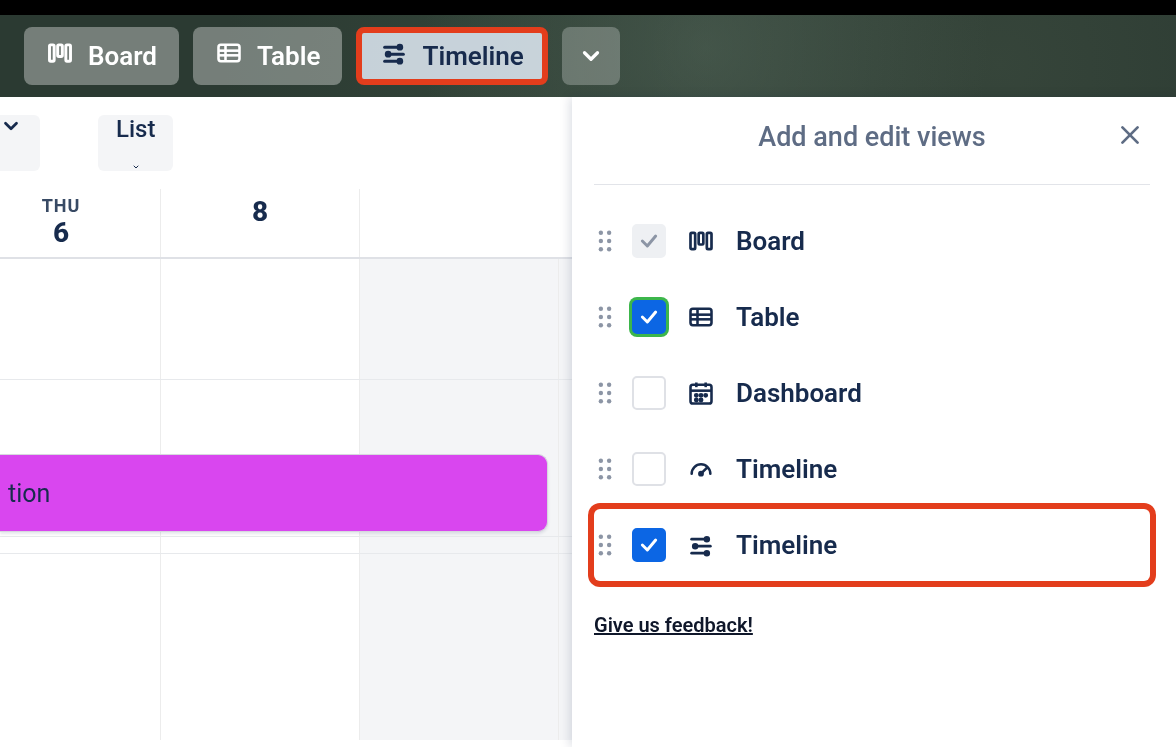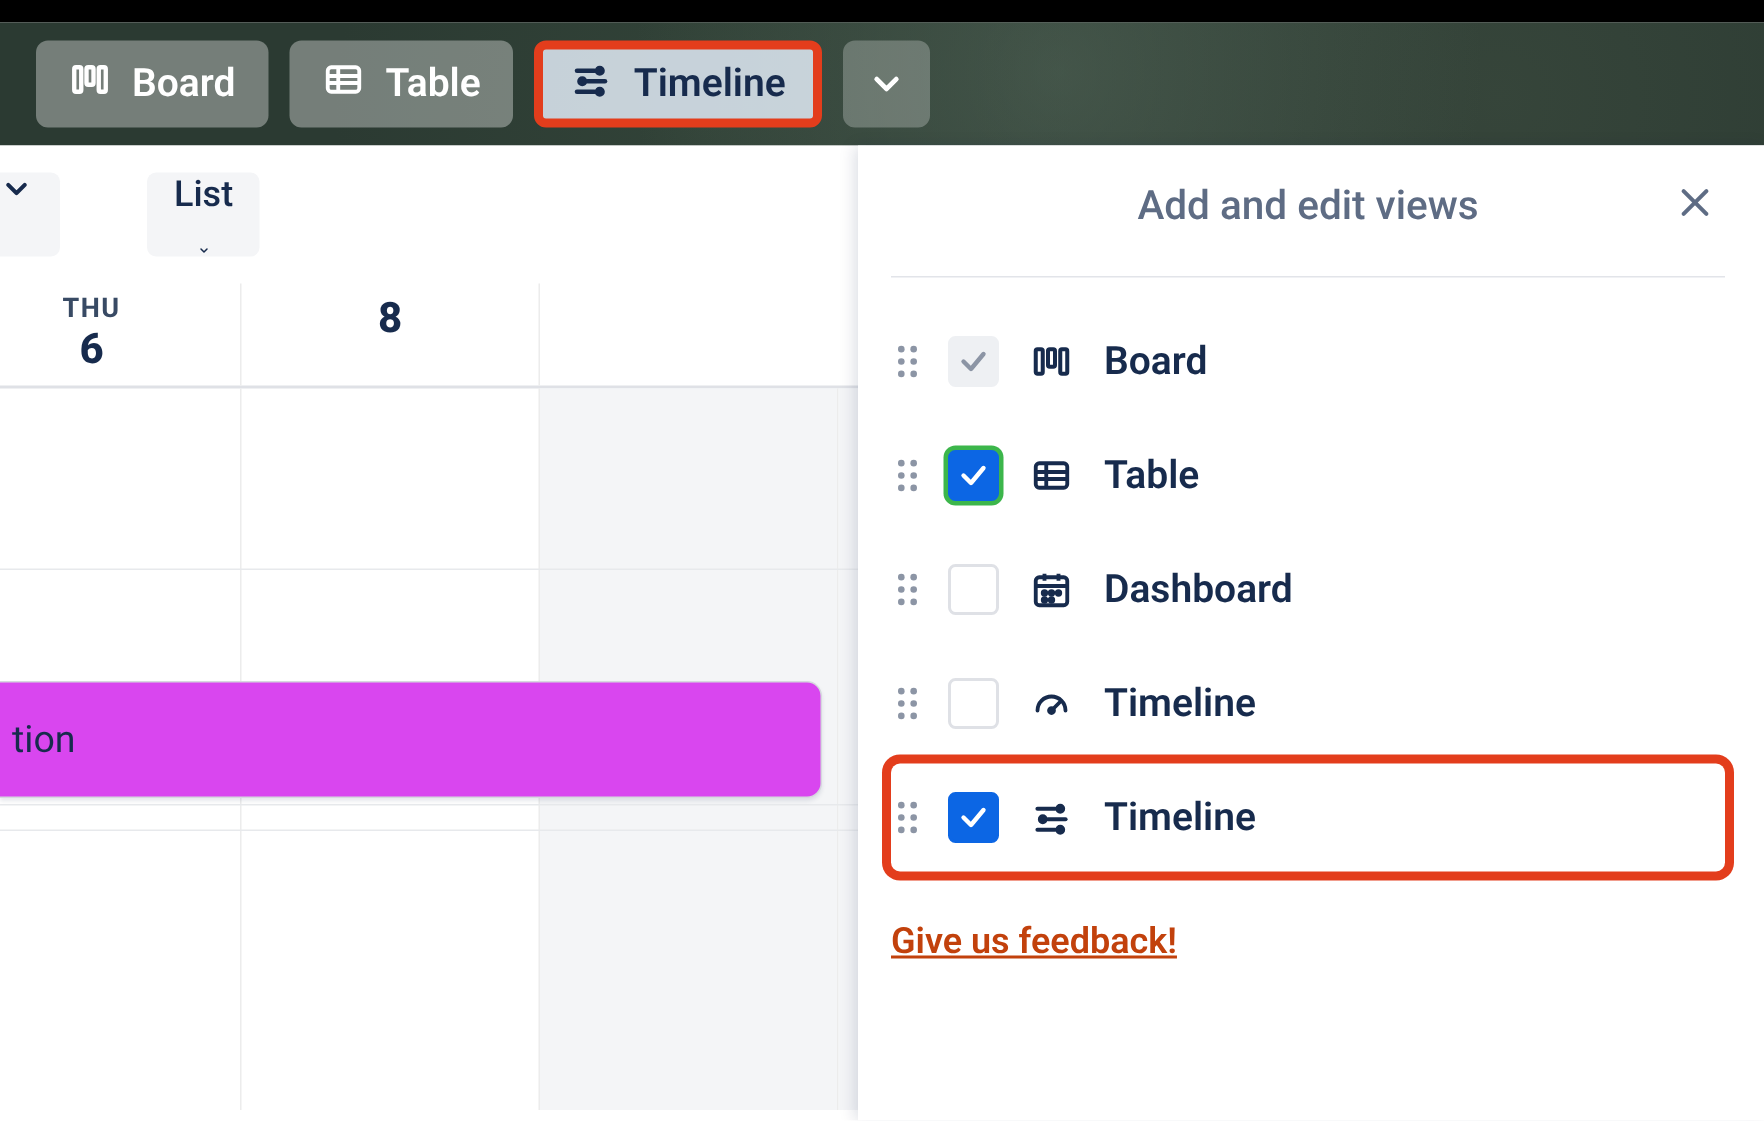--- a/index.html
+++ b/index.html
@@ -239,23 +239,23 @@
     flex-shrink:0;
   }
   .viewlabel {
     font-size: 26px;
     font-weight: 600;
     color: #172b4d;
   }
 
   .feedback {
     margin-top: 28px;
-    font-size: 24px;
+    font-size: 20px;
     font-weight: 600;
-    color: #c2410c;
+    color: #0f172a;
     text-decoration: underline;
     cursor: pointer;
     display: inline-block;
   }
 </style>
 </head>
 <body>
 
 <div class="topstrip"></div>
 

